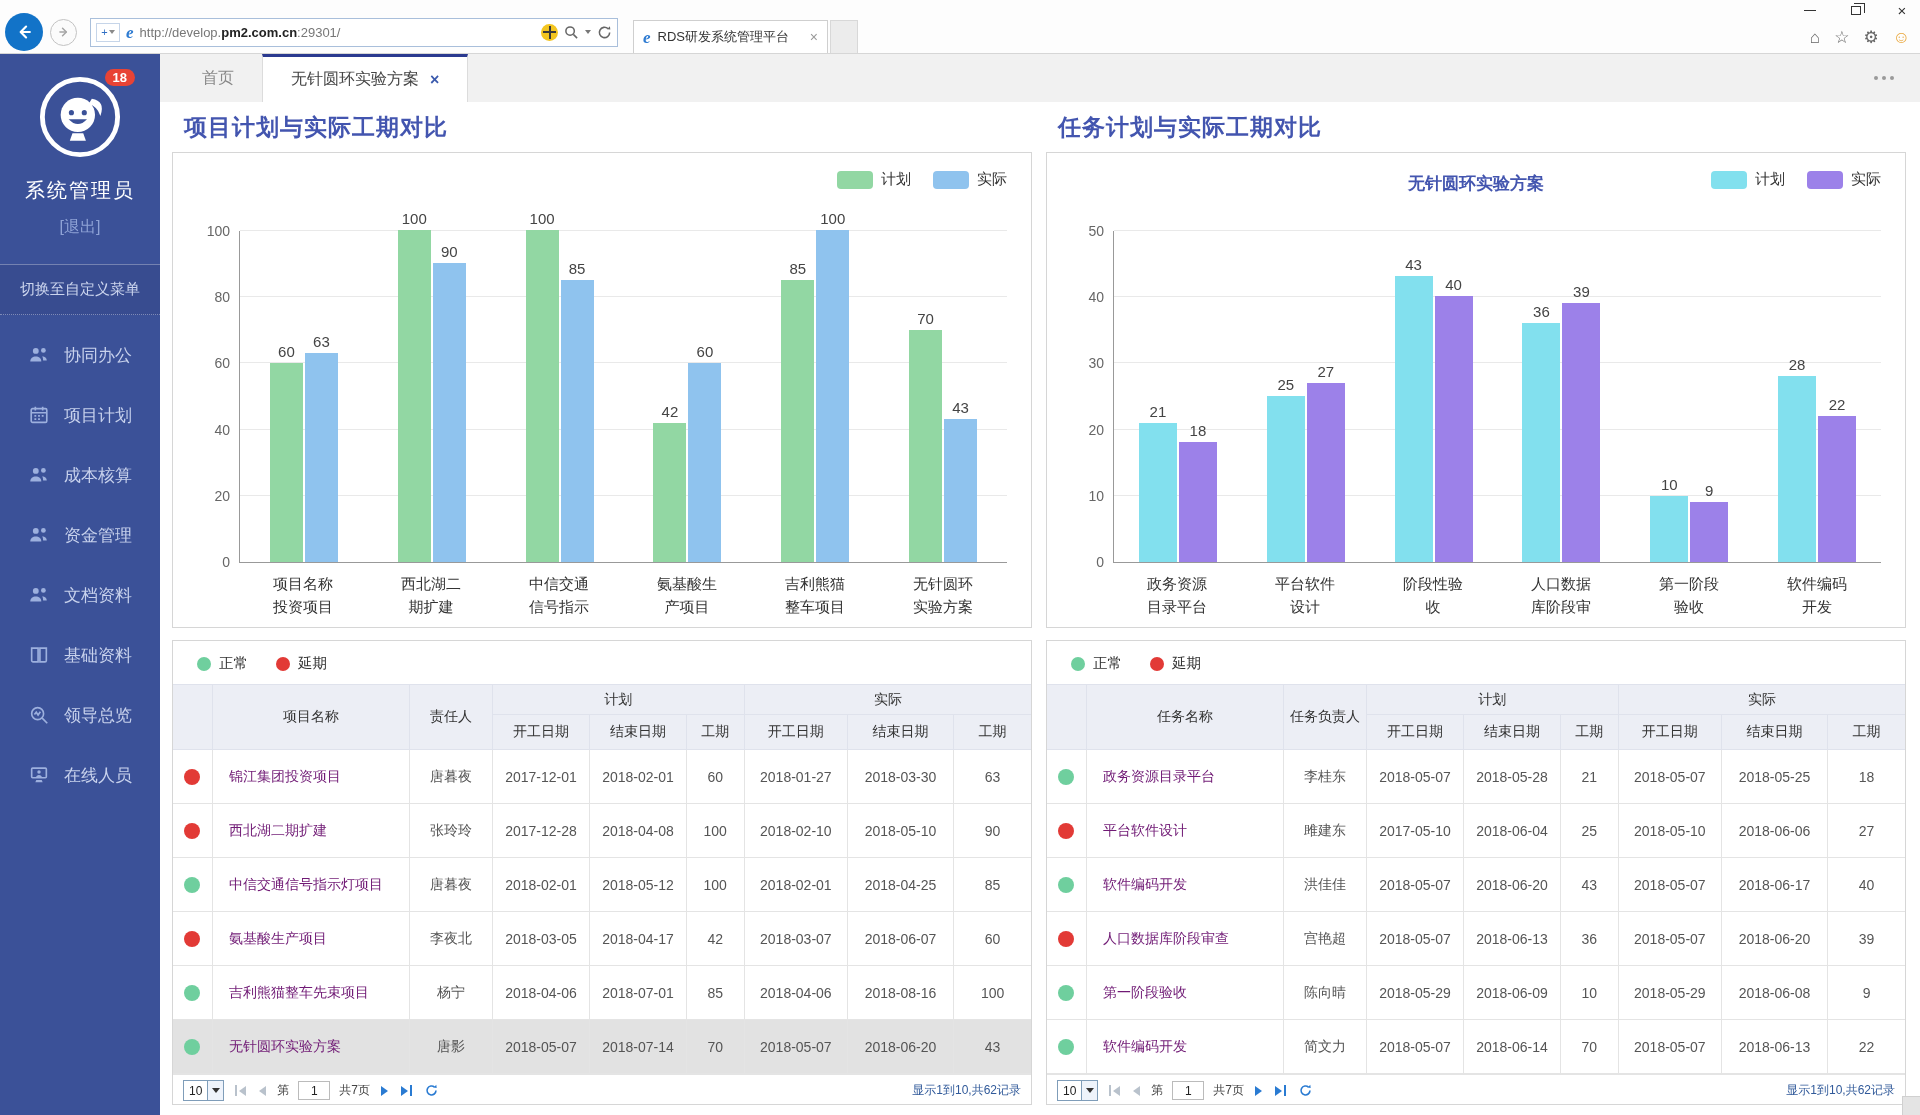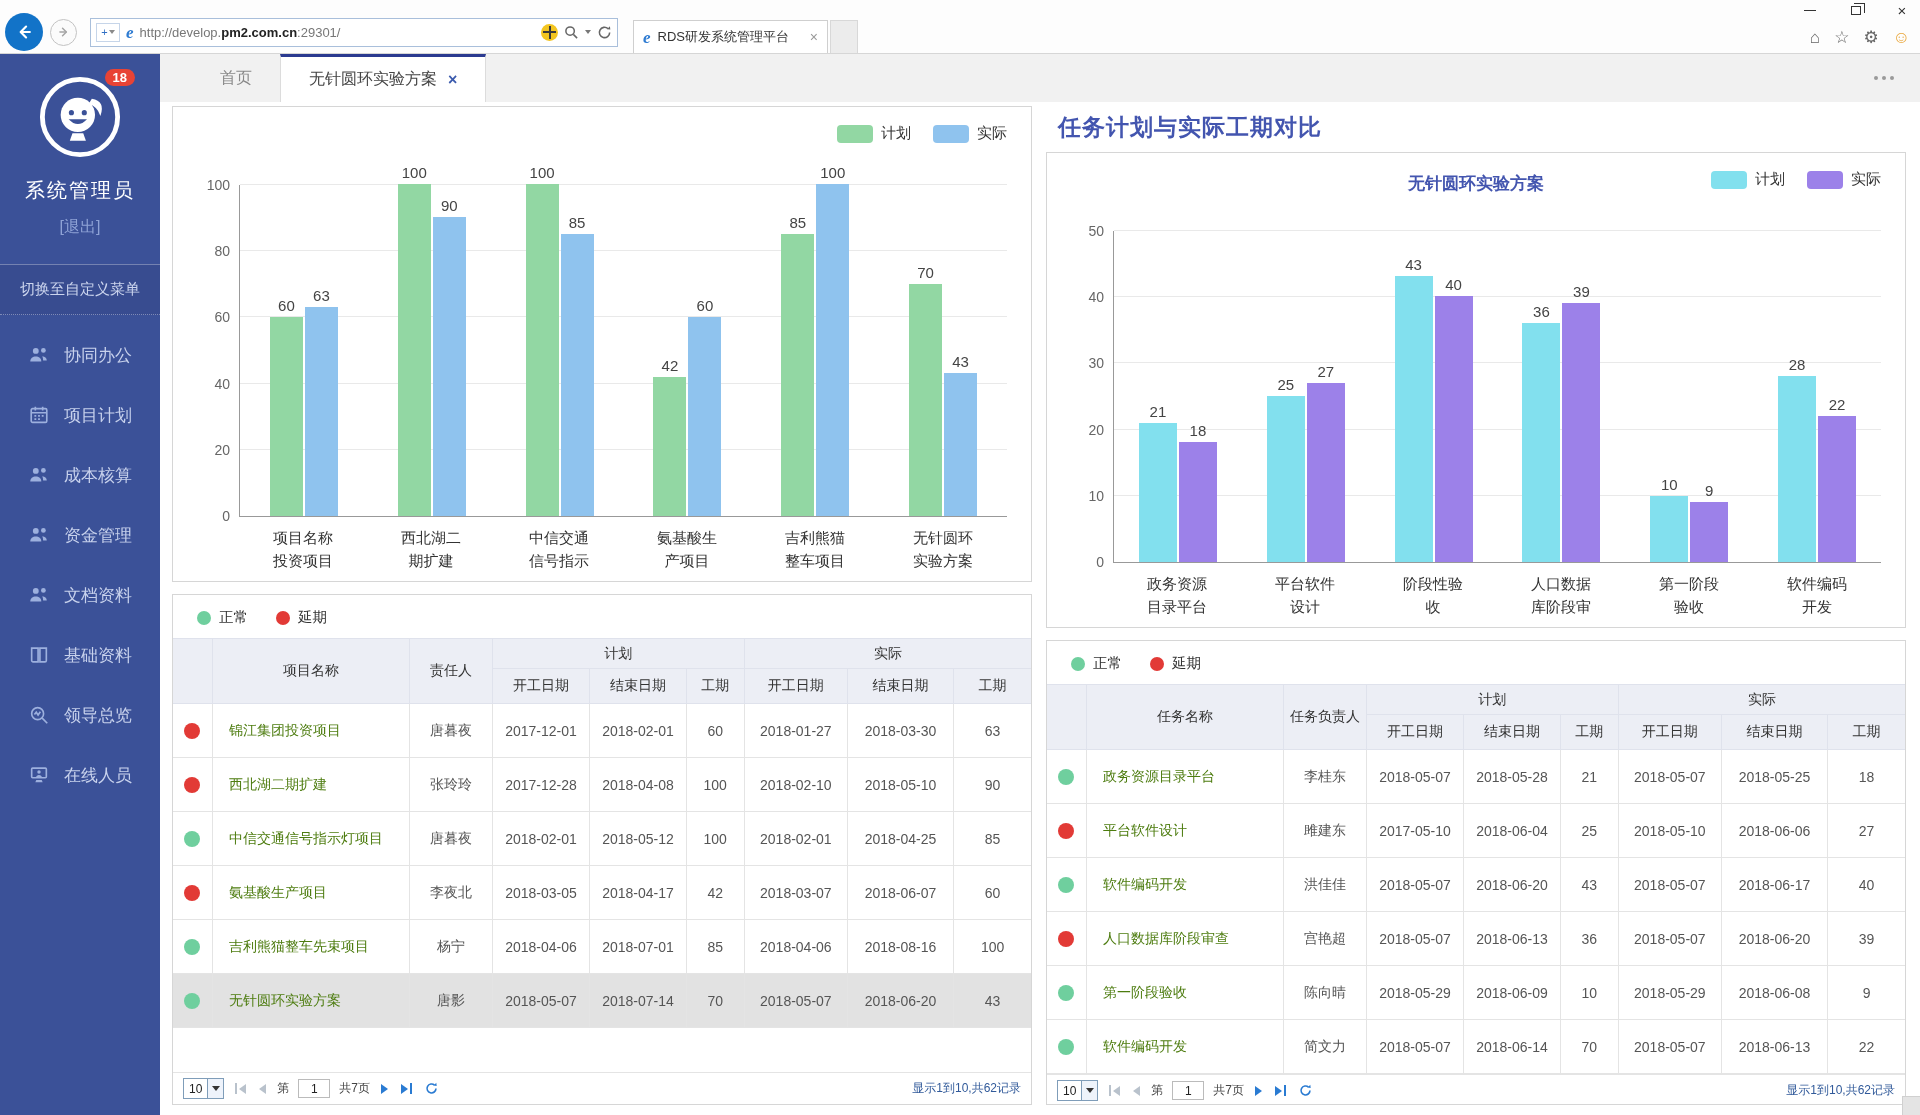--- a/index.html
+++ b/index.html
@@ -43,21 +43,21 @@
   .badge { position:absolute; top:-5px; right:-12px; background:#e84335; color:#fff; font-size:13px; font-weight:bold; padding:1px 8px; border-radius:11px; }
   .username { text-align:center; font-size:20px; color:#fff; margin-top:13px; letter-spacing:2px; }
   .logout { text-align:center; font-size:16px; color:#8fa3d6; margin-top:13px; cursor:pointer; }
   .switch { margin-top:26px; border-top:1px solid rgba(255,255,255,.3); border-bottom:1px dotted rgba(255,255,255,.35); padding:15px 0; text-align:center; font-size:15px; color:#ccd5ee; background:rgba(0,0,0,.05); cursor:pointer; }
   .menu { padding-top:10px; }
   .menu-item { height:60px; display:flex; align-items:center; padding-left:28px; gap:14px; font-size:17px; cursor:pointer; color:#c7d1ec; }
   .mi-icon { width:22px; height:22px; color:#9db0de; flex:none; }
   .mi-icon svg { width:22px; height:22px; display:block; }
 
   .main { flex:1; display:flex; flex-direction:column; min-width:0; background:#fff; }
-  .tabbar { height:48px; background:#f1f1f1; display:flex; align-items:stretch; padding-left:32px; position:relative; flex:none; }
+  .tabbar { height:48px; background:#f1f1f1; display:flex; align-items:stretch; padding-left:14px; position:relative; flex:none; }
   .app-tab { display:flex; align-items:center; justify-content:center; padding:0 28px; font-size:16px; color:#888; gap:11px; cursor:pointer; }
   .app-tab.active { background:#fff; border-top:3px solid #2b3a90; border-left:1px solid #dcdcdc; border-right:1px solid #dcdcdc; color:#444; }
   .tab-close { color:#3b5aad; font-weight:bold; font-size:16px; }
   .tab-more { position:absolute; right:20px; top:14px; width:26px; height:18px; cursor:pointer; }
   .tab-more i { display:inline-block; width:4px; height:4px; border-radius:50%; background:#9a9a9a; margin-right:4px; vertical-align:middle; }
 
   .content { flex:1; display:flex; gap:14px; padding:4px 14px 10px 12px; min-height:0; }
   .col { flex:1; min-width:0; display:flex; flex-direction:column; }
   .col-title { font-family:"Liberation Serif","DejaVu Serif",serif; font-weight:bold; font-size:23px; color:#4355af; margin:6px 0 9px 12px; letter-spacing:1px; }
 
@@ -82,21 +82,21 @@
   .table-panel { margin-top:12px; border:1px solid #d6d6d6; flex:1; display:flex; flex-direction:column; min-height:0; background:#fff; }
   .tbl-legend { display:flex; gap:28px; padding:13px 0 11px 24px; align-items:center; flex:none; }
   .tbl-legend .legend-item { font-size:14.5px; }
   .dot { width:14px; height:14px; border-radius:50%; display:inline-block; flex:none; }
   .tbl-wrap { flex:none; }
   table.grid { width:100%; border-collapse:collapse; table-layout:fixed; font-size:14px; }
   .grid th { background:#eceef5; border:1px solid #dfe2ec; font-weight:normal; color:#333; font-size:14px; }
   .grid thead tr:first-child th { height:30px; }
   .grid thead tr:last-child th { height:35px; }
   .grid td { border:1px solid #e4e4e4; text-align:center; height:54px; color:#555; }
-  .grid td.name { text-align:left; padding-left:16px; color:#4d7c0f; }
+  .grid td.name { text-align:left; padding-left:16px; color:#701a75; }
   .grid tr.selected td { background:#e2e2e2; }
   .grid td:first-child, .grid th:first-child { border-left:none; }
   .grid td:last-child, .grid th:last-child { border-right:none; }
 
   .pager { display:flex; align-items:center; gap:9px; padding:5px 10px; font-size:12px; color:#444; border-top:1px solid #e4e4e4; margin-top:auto; flex:none; }
   .psize { display:inline-flex; align-items:stretch; border:1px solid #7f9db9; background:#fff; height:21px; cursor:pointer; }
   .psize-num { padding:1px 5px; font-size:12px; color:#222; display:flex; align-items:center; }
   .psize-arrow { width:16px; background:#eef3fb; border-left:1px solid #7f9db9; display:flex; align-items:center; justify-content:center; }
   .psize-arrow i { width:0; height:0; border-left:4px solid transparent; border-right:4px solid transparent; border-top:5px solid #333; }
   .pbtn { display:inline-flex; align-items:center; gap:2px; color:#2a7bd2; cursor:pointer; padding:0 2px; }
@@ -275,20 +275,21 @@
       <div class="app-tab active">
         <span>无针圆环实验方案</span>
         <span class="tab-close">×</span>
       </div>
       <span class="tab-more"><i></i><i></i><i></i></span>
     </div>
 
     <div class="content">
 
       <section class="col">
+        <h2 class="col-title">项目计划与实际工期对比</h2>
         <div class="chart-panel">
           <div class="chart-legend">
               <span class="legend-item">
                 <span class="legend-swatch" style="background: rgb(146, 215, 163);"></span>
                 <span>计划</span>
               </span>
               <span class="legend-item">
                 <span class="legend-swatch" style="background: rgb(143, 195, 238);"></span>
                 <span>实际</span>
               </span>

